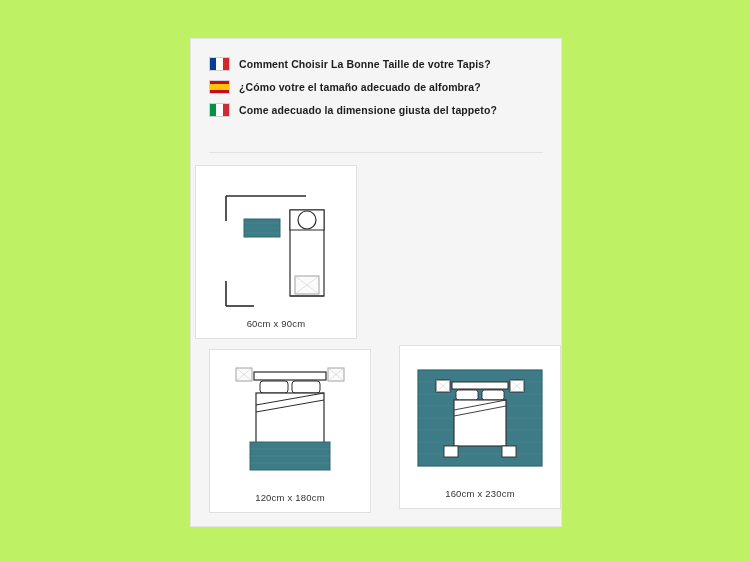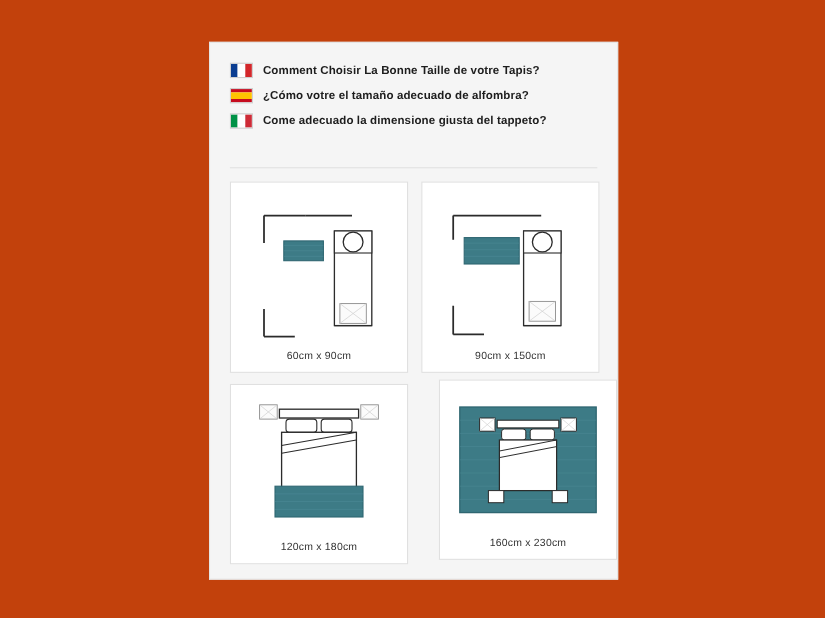--- a/index.html
+++ b/index.html
@@ -7,21 +7,21 @@
     padding: 0;
     width: 750px;
     height: 562px;
     background: #ffffff;
     font-family: "Liberation Sans", sans-serif;
   }
   #root {
     position: relative;
     width: 750px;
     height: 562px;
-    background: #c2410c;
+    background: #bef264;
     overflow: hidden;
     text-decoration: underline;
   }
   .panel {
     position: absolute;
     left: 190px;
     top: 38px;
     width: 370px;
     height: 487px;
     background: #f5f5f5;
@@ -57,21 +57,21 @@
     color: #1d1d1d;
     letter-spacing: 0.1px;
     white-space: nowrap;
   }
   
   .card {
     position: absolute;
     background: #ffffff;
     border: 1px solid #e0e0e0;
   }
-  #card-tl { left: 18px;  top: 126px; width: 160px; height: 172px; }
+  #card-tl { left: 4px;  top: 126px; width: 160px; height: 172px; }
   #card-tr { left: 192px; top: 126px; width: 160px; height: 172px; }
   #card-bl { left: 18px;  top: 310px; width: 160px; height: 162px; }
   #card-br { left: 208px; top: 306px; width: 160px; height: 162px; }
   .card-caption {
     position: absolute;
     left: 0;
     right: 0;
     bottom: 9px;
     text-align: center;
     font-size: 9.5px;
@@ -149,42 +149,20 @@
 
           <path d="M94 130 L128 130" stroke="#2b2b2b" stroke-width="1.2"></path>
 
           <rect x="48" y="53" width="36" height="18" fill="#3d7b86" stroke="#2f6671" stroke-width="1"></rect>
           <path d="M48 57 L84 57 M48 62 L84 62 M48 67 L84 67" stroke="#4d8a95" stroke-width="0.7" opacity="0.8"></path>
         </svg>
       </div>
       <div class="card-caption">60cm x 90cm</div>
     </div>
 
-    <div class="card" id="card-tr">
-      <div class="stage">
-        <svg width="160" height="145" viewBox="0 0 160 145">
-          <path d="M28 30 L28 52" stroke="#2b2b2b" stroke-width="1.6" fill="none"></path>
-          <path d="M28 30 L66 30" stroke="#2b2b2b" stroke-width="1.6" fill="none"></path>
-          <path d="M66 30 L108 30" stroke="#2b2b2b" stroke-width="1.6" fill="none"></path>
-          <path d="M28 112 L28 138" stroke="#2b2b2b" stroke-width="1.6" fill="none"></path>
-          <path d="M28 138 L56 138" stroke="#2b2b2b" stroke-width="1.6" fill="none"></path>
-
-          <rect x="92" y="44" width="34" height="86" fill="#ffffff" stroke="#2b2b2b" stroke-width="1.2"></rect>
-          <rect x="92" y="44" width="34" height="20" fill="#ffffff" stroke="#2b2b2b" stroke-width="1"></rect>
-          <circle cx="109" cy="54" r="9" fill="#ffffff" stroke="#2b2b2b" stroke-width="1.2"></circle>
-          <rect x="97" y="108" width="24" height="18" fill="#fbfbfb" stroke="#8a8a8a" stroke-width="0.8"></rect>
-          <path d="M97 108 L121 126 M121 108 L97 126" stroke="#cccccc" stroke-width="0.6"></path>
-          <path d="M92 130 L126 130" stroke="#2b2b2b" stroke-width="1.2"></path>
-
-          <rect x="38" y="50" width="50" height="24" fill="#3d7b86" stroke="#2f6671" stroke-width="1"></rect>
-          <path d="M38 55 L88 55 M38 61 L88 61 M38 67 L88 67" stroke="#4d8a95" stroke-width="0.7" opacity="0.8"></path>
-        </svg>
-      </div>
-      <div class="card-caption">90cm x 150cm</div>
-    </div>
 
     <div class="card" id="card-bl">
       <div class="stage">
         <svg width="160" height="138" viewBox="0 0 160 138">
 
           <rect x="26" y="18" width="16" height="13" fill="#fbfbfb" stroke="#8a8a8a" stroke-width="0.8"></rect>
           <path d="M26 18 L42 31 M42 18 L26 31" stroke="#cccccc" stroke-width="0.6"></path>
           <rect x="118" y="18" width="16" height="13" fill="#fbfbfb" stroke="#8a8a8a" stroke-width="0.8"></rect>
           <path d="M118 18 L134 31 M134 18 L118 31" stroke="#cccccc" stroke-width="0.6"></path>
 

